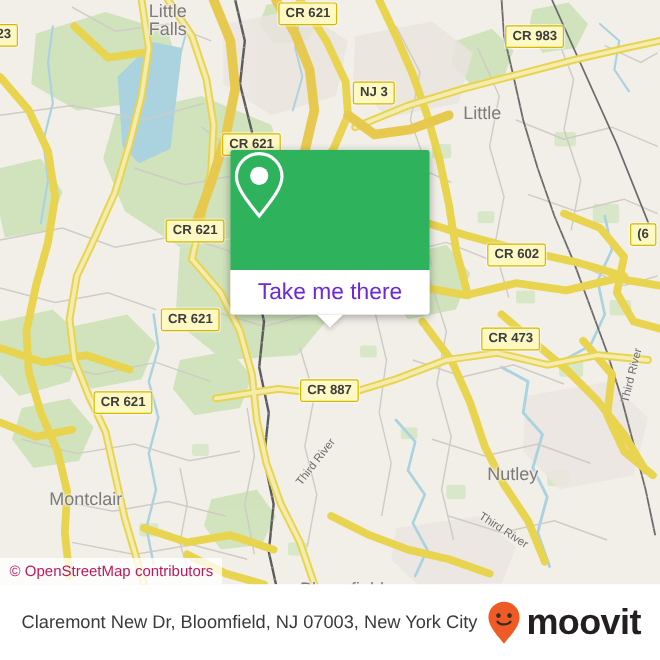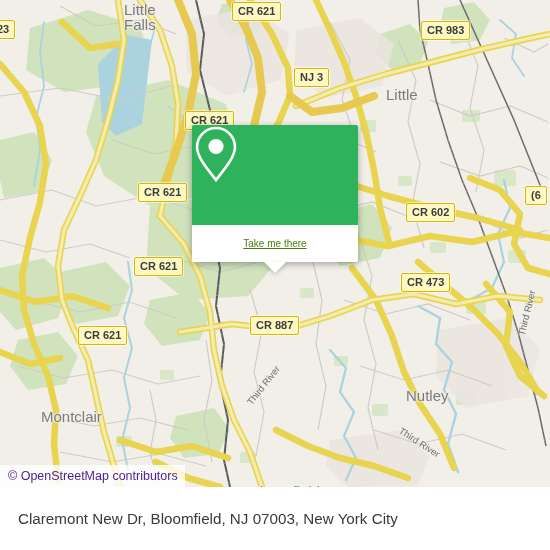--- a/index.html
+++ b/index.html
@@ -29,38 +29,38 @@
     box-shadow:0 0 0 1px rgba(255,255,255,.5);
   }
   .river-label{
     position:absolute;color:#6d6d6d;font-size:9.5px;white-space:nowrap;
     text-shadow:0 0 2px #f2efe9,0 0 2px #f2efe9;
   }
 
   
   .attrib{
     position:absolute;left:0;bottom:0;background:rgba(255,255,255,.78);
-    font-size:12.5px;color:#4c1d95;padding:4px 7px 4px 8px;white-space:nowrap;
+    font-size:12.5px;color:#be185d;padding:4px 7px 4px 8px;white-space:nowrap;
   }
 
   
   .popup{position:absolute;left:192px;top:125px;width:166px;}
   .popup-shadow{
     position:absolute;left:0;top:0;width:166px;height:137px;
     box-shadow:0 2px 7px rgba(0,0,0,.32);border-radius:2px;
   }
   .popup-head{
     position:relative;height:100px;background:#2eb35c;border-radius:2px 2px 0 0;
     display:flex;align-items:center;justify-content:center;
   }
   .popup-foot{
     position:relative;height:37px;background:#fff;border-radius:0 0 2px 2px;
     display:flex;align-items:center;justify-content:center;
   }
-  .popup-foot span{color:#4d7c0f;font-size:10px;text-decoration:underline;}
+  .popup-foot span{color:#6d28d9;font-size:19px;}
   .popup-tail{
     position:absolute;left:50%;transform:translateX(-50%);top:137px;
     width:0;height:0;border-left:11px solid transparent;border-right:11px solid transparent;
     border-top:11px solid #fff;
     filter:drop-shadow(0 2px 2px rgba(0,0,0,.2));
   }
 
   
   .footer{
     position:absolute;left:0;top:487px;width:550px;height:63px;background:#fff;
@@ -263,15 +263,24 @@
       <div class="popup-foot">
         <span>Take me there</span>
       </div>
       <div class="popup-tail"></div>
     </div>
 
   </div>
 
   <div class="footer">
     <div class="footer-addr">Claremont New Dr, Bloomfield, NJ 07003, New York City</div>
+    <div class="brand">
+      <svg class="brand-mark" width="30" height="38" viewBox="0 0 30 38">
+        <path d="M15,1.5 C7.8,1.5 2,7.3 2,14.5 C2,22.5 11,31 15,36.5 C19,31 28,22.5 28,14.5 C28,7.3 22.2,1.5 15,1.5 Z" fill="#ef5b25"></path>
+        <circle cx="10.4" cy="13" r="1.9" fill="#3a2a20"></circle>
+        <circle cx="19.6" cy="13" r="1.9" fill="#3a2a20"></circle>
+        <path d="M9.6,18 C11.6,21.2 18.4,21.2 20.4,18" fill="none" stroke="#3a2a20" stroke-width="1.9" stroke-linecap="round"></path>
+      </svg>
+      <span class="brand-word">moovit</span>
+    </div>
   </div>
 
 </div>
 
 </body></html>

